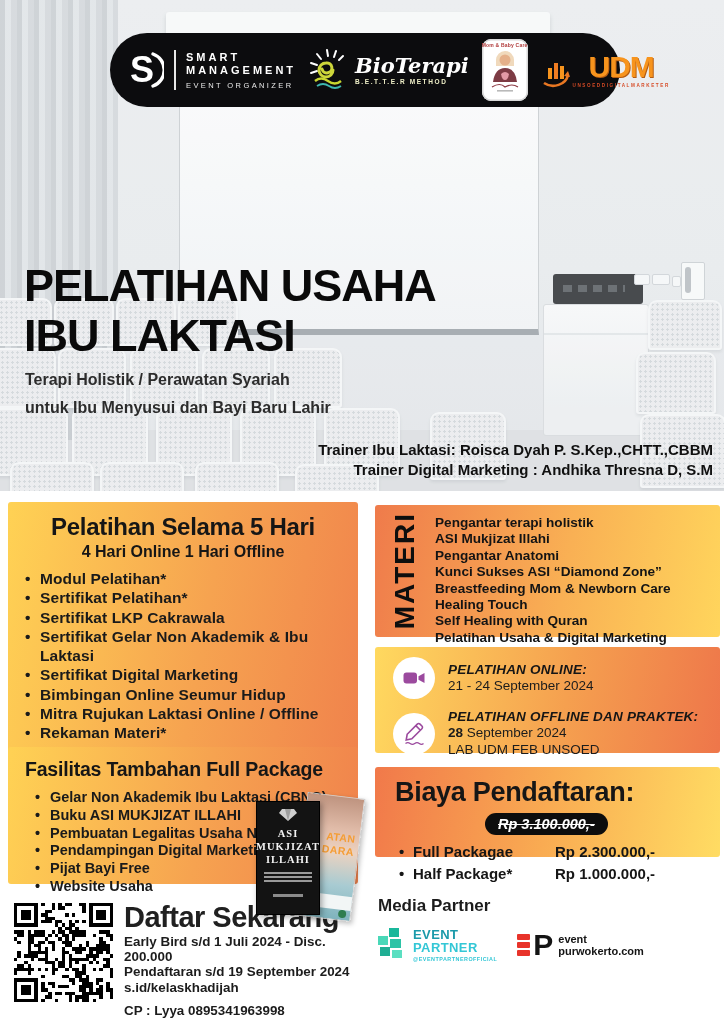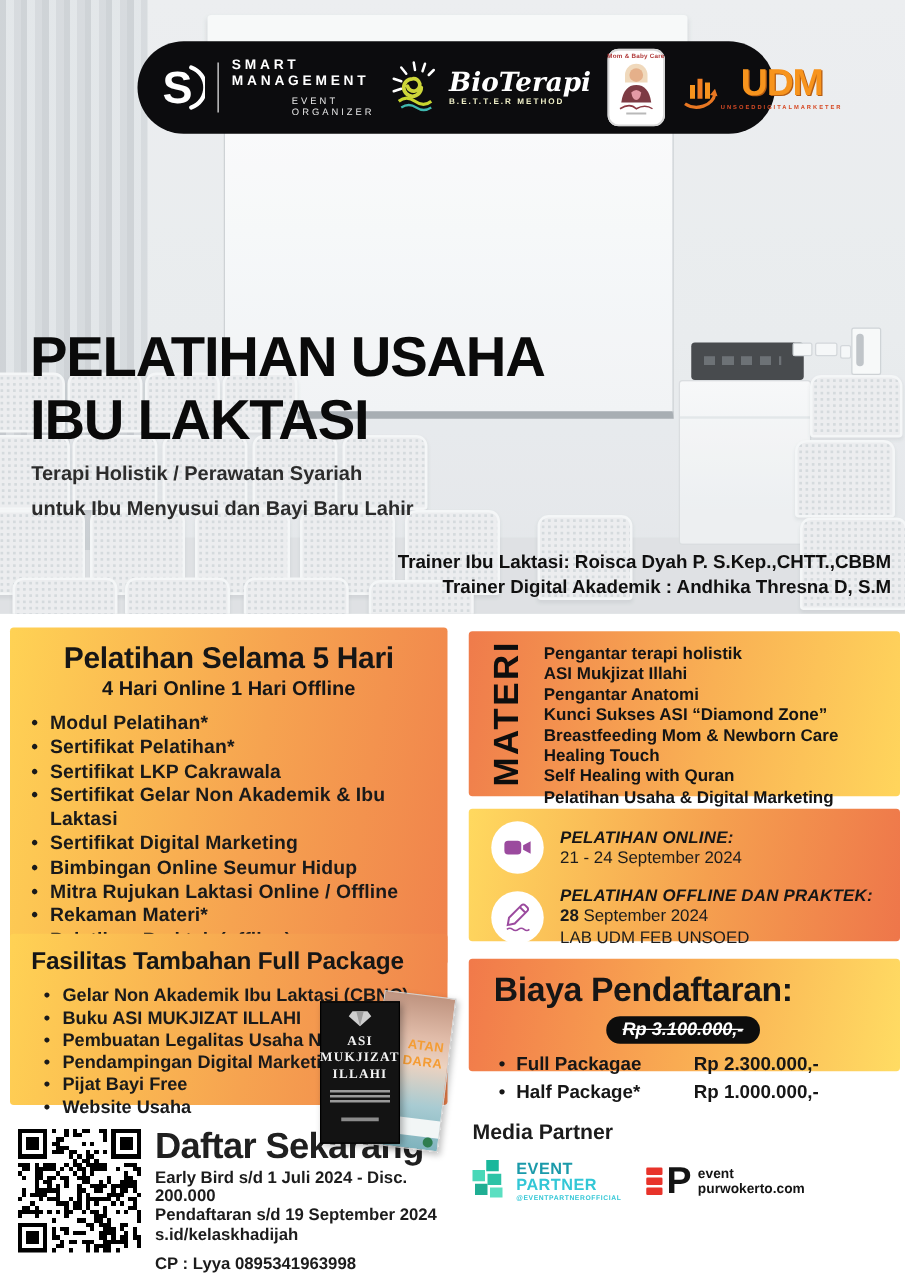--- a/index.html
+++ b/index.html
@@ -34,21 +34,21 @@
   
   .logo-pill{position:absolute;left:110px;top:33px;width:510px;height:74px;background:#0c0c0e;
              border-radius:38px;display:flex;align-items:center;padding:0 20px;box-sizing:border-box;
              gap:13px;z-index:6;}
   .sm-group{display:flex;align-items:center;gap:10px;}
   .sm-glyph{color:#fff;font-weight:900;font-size:36px;line-height:36px;display:flex;align-items:center;}
   .sm-glyph svg{margin-left:-4px;}
   .sm-divider{width:2px;height:40px;background:#ffffff;opacity:.9;}
   .sm-text{color:#fff;}
   .sm-line{font-size:11px;font-weight:700;letter-spacing:3px;line-height:13px;}
-  .sm-sub{font-size:7.5px;font-weight:400;letter-spacing:2.4px;margin-top:4px;color:#e8e8e8;margin-left:48px;}
+  .sm-sub{font-size:7.5px;font-weight:400;letter-spacing:2.4px;margin-top:4px;color:#e8e8e8;}
   .bio-group{display:flex;align-items:center;gap:6px;}
   .bio-text{color:#fff;}
   .bio-name{font-family:"DejaVu Serif",serif;font-style:italic;font-weight:700;font-size:21px;line-height:22px;}
   .bio-sub{font-size:6.5px;letter-spacing:1.6px;color:#f0f0c8;font-weight:700;margin-top:1px;}
   .mom-sticker{width:52px;height:62px;background:#fff;border-radius:9px;box-shadow:0 0 0 1.5px #d8d8d8 inset;
                display:flex;flex-direction:column;align-items:center;padding-top:3px;box-sizing:border-box;}
   .mom-title{font-size:5px;font-weight:800;color:#b03a3a;letter-spacing:.2px;white-space:nowrap;}
   .udm-group{display:flex;align-items:flex-end;gap:2px;}
   .udm-text{display:flex;flex-direction:column;align-items:center;}
   .udm-name{font-size:30px;font-weight:900;color:#f7941d;line-height:28px;letter-spacing:-1px;
@@ -246,21 +246,21 @@
   <div class="hero-title">
     <div>PELATIHAN USAHA</div>
     <div>IBU LAKTASI</div>
   </div>
   <div class="hero-subtitle">
     <div>Terapi Holistik / Perawatan Syariah</div>
     <div>untuk Ibu Menyusui dan Bayi Baru Lahir</div>
   </div>
   <div class="trainer-block">
     <div>Trainer Ibu Laktasi: Roisca Dyah P. S.Kep.,CHTT.,CBBM</div>
-    <div>Trainer Digital Akademik : Andhika Thresna D, S.M</div>
+    <div>Trainer Digital Marketing : Andhika Thresna D, S.M</div>
   </div>
 
   <div class="gbox box-program">
     <div class="program-title">Pelatihan Selama 5 Hari</div>
     <div class="program-subtitle">4 Hari Online 1 Hari Offline</div>
     <ul class="blist program-list">
 
     <li>Modul Pelatihan*</li>
         <li>Sertifikat Pelatihan*</li>
         <li>Sertifikat LKP Cakrawala</li>

